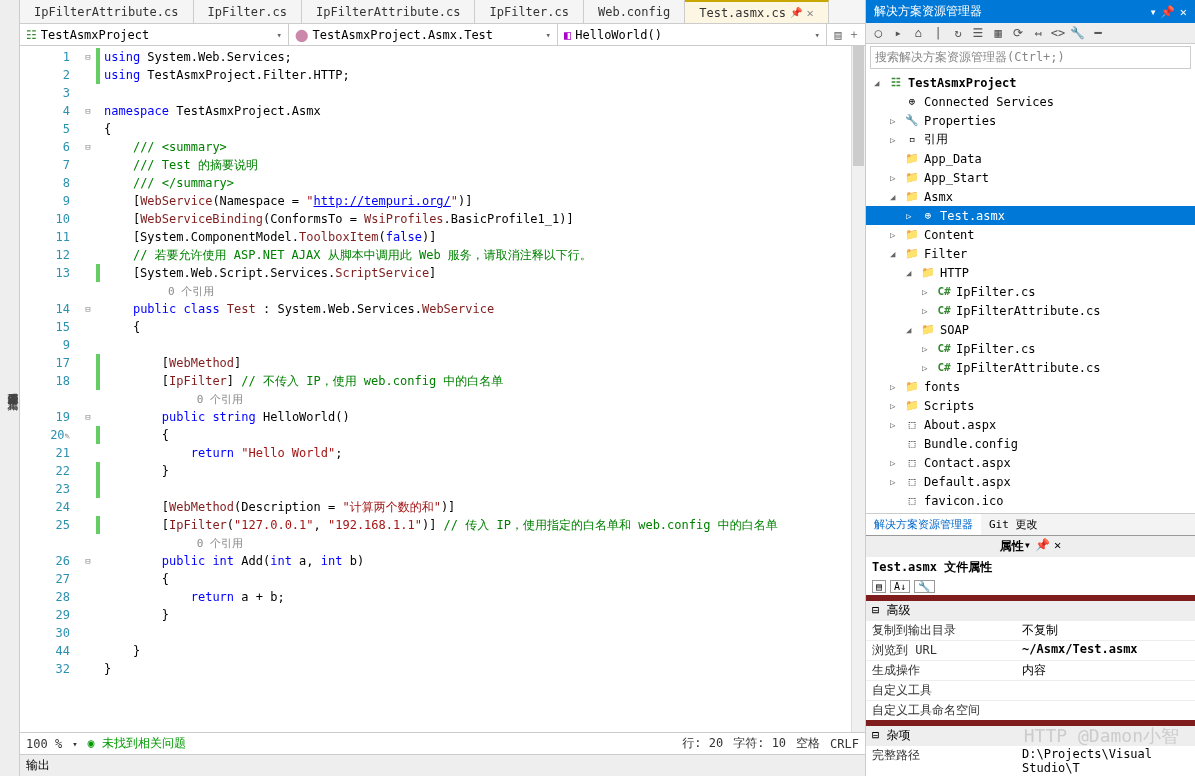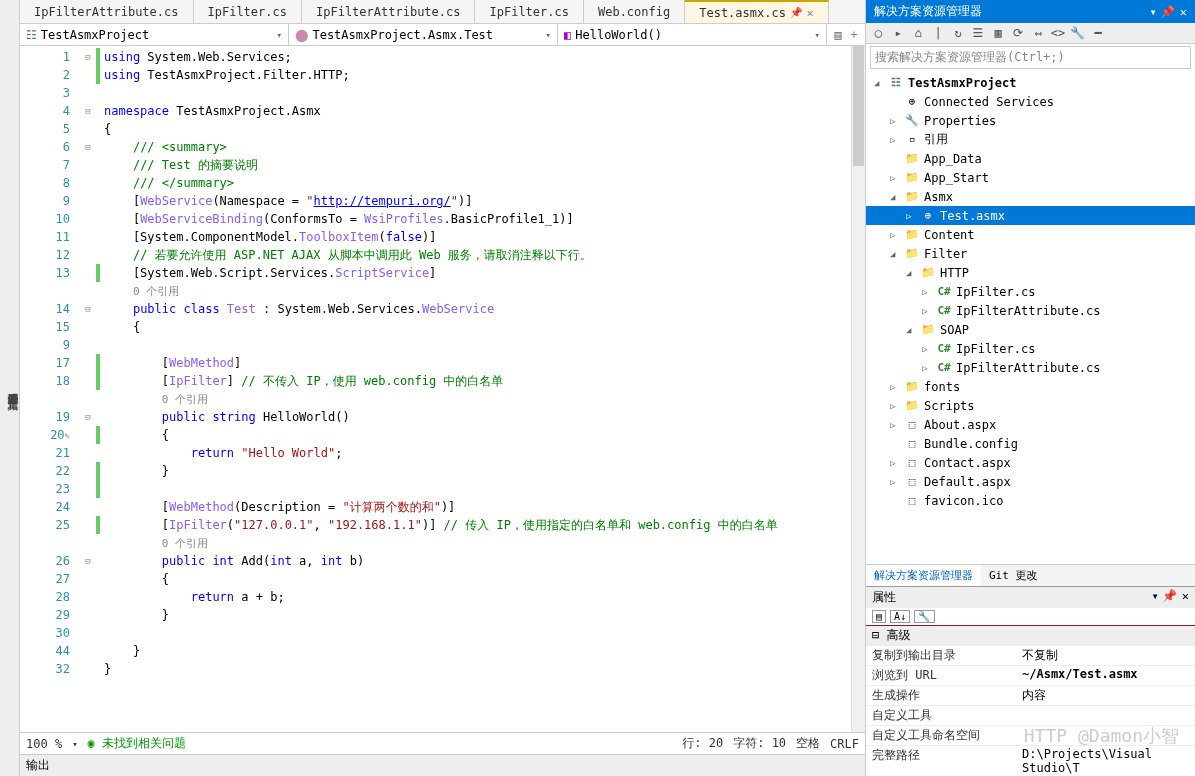--- a/index.html
+++ b/index.html
@@ -20,49 +20,49 @@
 .gutter { width: 60px; text-align: right; color: #2b91af; padding-right: 10px; user-select: none; line-height: 18px; padding-top: 2px; }
 .gutter div { height: 18px; }
 .fold { width: 16px; color: #888; line-height: 18px; padding-top: 2px; }
 .fold div { height: 18px; font-size: 9px; text-align: center; }
 .change-bar { width: 4px; line-height: 18px; padding-top: 2px; }
 .change-bar div { height: 18px; }
 .change-bar .g { background: #6c6; }
 .code-area { flex: 1; font-family: Consolas, monospace; line-height: 18px; padding-top: 2px; padding-left: 4px; white-space: pre; overflow: hidden; }
 .code-area div { height: 18px; }
 .kw { color: #0000ff; }
-.cls { color: #8b5cf6; }
+.cls { color: #7f1d1d; }
 .str { color: #a31515; }
 .cm { color: #008000; }
 .url { color: #0000ff; text-decoration: underline; }
-.tiny { color: #888; font-size: 11px; }
+.tiny { color: #888; font-size: 11px; margin-left: 35px; }
 .status-bar { height: 22px; border-top: 1px solid #ccc; display: flex; align-items: center; padding: 0 6px; gap: 10px; background: #fff; font-size: 11px; color: #333; }
 .output-bar { height: 22px; border-top: 1px solid #ccc; background: #eee; padding: 2px 6px; display: flex; align-items: flex-start; }
 .right { width: 330px; display: flex; flex-direction: column; border-left: 1px solid #ccc; }
 .panel-title { background: #0078d7; color: #fff; padding: 3px 8px; display: flex; align-items: center; justify-content: space-between; }
 .panel-title .ctrls { display: flex; gap: 4px; font-size: 10px; }
 .toolbar { background: #eee; border-bottom: 1px solid #ccc; padding: 2px 4px; display: flex; gap: 4px; align-items: center; }
 .toolbar span { width: 16px; height: 16px; display: inline-flex; align-items: center; justify-content: center; color: #555; }
 .search { border: 1px solid #ccc; margin: 2px 4px; padding: 2px 4px; color: #888; }
 .tree { flex: 1; overflow: auto; padding: 2px 0; }
 .tree-item { display: flex; align-items: center; height: 19px; padding: 0 4px; gap: 4px; cursor: pointer; }
 .tree-item.selected { background: #0078d7; color: #fff; }
 .tree-item.bold { font-weight: bold; }
 .tree-item .exp { width: 10px; font-size: 9px; color: #666; }
 .tree-item .icon { width: 16px; text-align: center; font-size: 11px; }
 .tree-item.selected .exp { color: #fff; }
 .panel-tabs { display: flex; border-top: 1px solid #ccc; background: #f3f3f3; }
 .panel-tabs div { padding: 3px 8px; font-size: 11px; }
 .panel-tabs .active { background: #fff; color: #06c; }
 .prop-panel { border-top: 1px solid #999; }
-.prop-header { background: #eee; padding: 2px 6px; display: flex; justify-content: space-between; }
+.prop-header { background: #eee; padding: 2px 6px; display: flex; justify-content: center; font-weight: bold; }
 .prop-sub { padding: 2px 6px; font-weight: bold; }
 .prop-tools { padding: 2px 6px; display: flex; gap: 4px; }
 .prop-tools span { border: 1px solid #999; padding: 0 3px; font-size: 10px; }
-.prop-group { background: #eee; padding: 1px 6px; font-weight: normal; border-top: 1px solid #7f1d1d; }
+.prop-group { background: #eee; padding: 1px 6px; font-weight: normal; border-top: 6px solid #7f1d1d; }
 .prop-row { display: flex; border-top: 1px solid #eee; }
 .prop-row div { padding: 1px 6px; }
 .prop-row .k { width: 150px; color: #333; }
 .prop-row .v { flex: 1; }
 .watermark { position: absolute; right: 16px; bottom: 28px; color: #ccc; font-size: 18px; pointer-events: none; }
 .icon-cs { color: #388a34; font-weight: bold; }
 .icon-folder { color: #e8b14d; }
 .icon-proj { color: #388a34; }
 .scroll-track { width: 14px; background: #f0f0f0; border-left: 1px solid #ddd; position: relative; }
 .scroll-thumb { position: absolute; left: 1px; right: 1px; top: 0; height: 120px; background: #ccc; }
@@ -399,20 +399,21 @@
 
   <div class="prop-panel">
     <div class="prop-header">
       <span>属性</span>
       <span class="ctrls" style="display:flex;gap:4px;font-size:10px">
           <span>▾</span>
           <span>📌</span>
           <span>✕</span>
         </span>
     </div>
+    <div class="prop-sub">Test.asmx 文件属性</div>
     <div class="prop-tools">
       <span>▤</span>
       <span>A↓</span>
       <span>🔧</span>
     </div>
     <div id="prop-grid">
         <div class="prop-group">⊟ 高级</div>
         <div class="prop-row">
           <div class="k">复制到输出目录</div>
           <div class="v">不复制</div>
@@ -426,19 +427,20 @@
           <div class="v">内容</div>
         </div>
         <div class="prop-row">
           <div class="k">自定义工具</div>
           <div class="v"></div>
         </div>
         <div class="prop-row">
           <div class="k">自定义工具命名空间</div>
           <div class="v"></div>
         </div>
+        <div class="prop-group">⊟ 杂项</div>
         <div class="prop-row">
           <div class="k">完整路径</div>
           <div class="v">D:\Projects\Visual Studio\T</div>
         </div>
       </div>
   </div>
 </div>
 
 </body></html>

